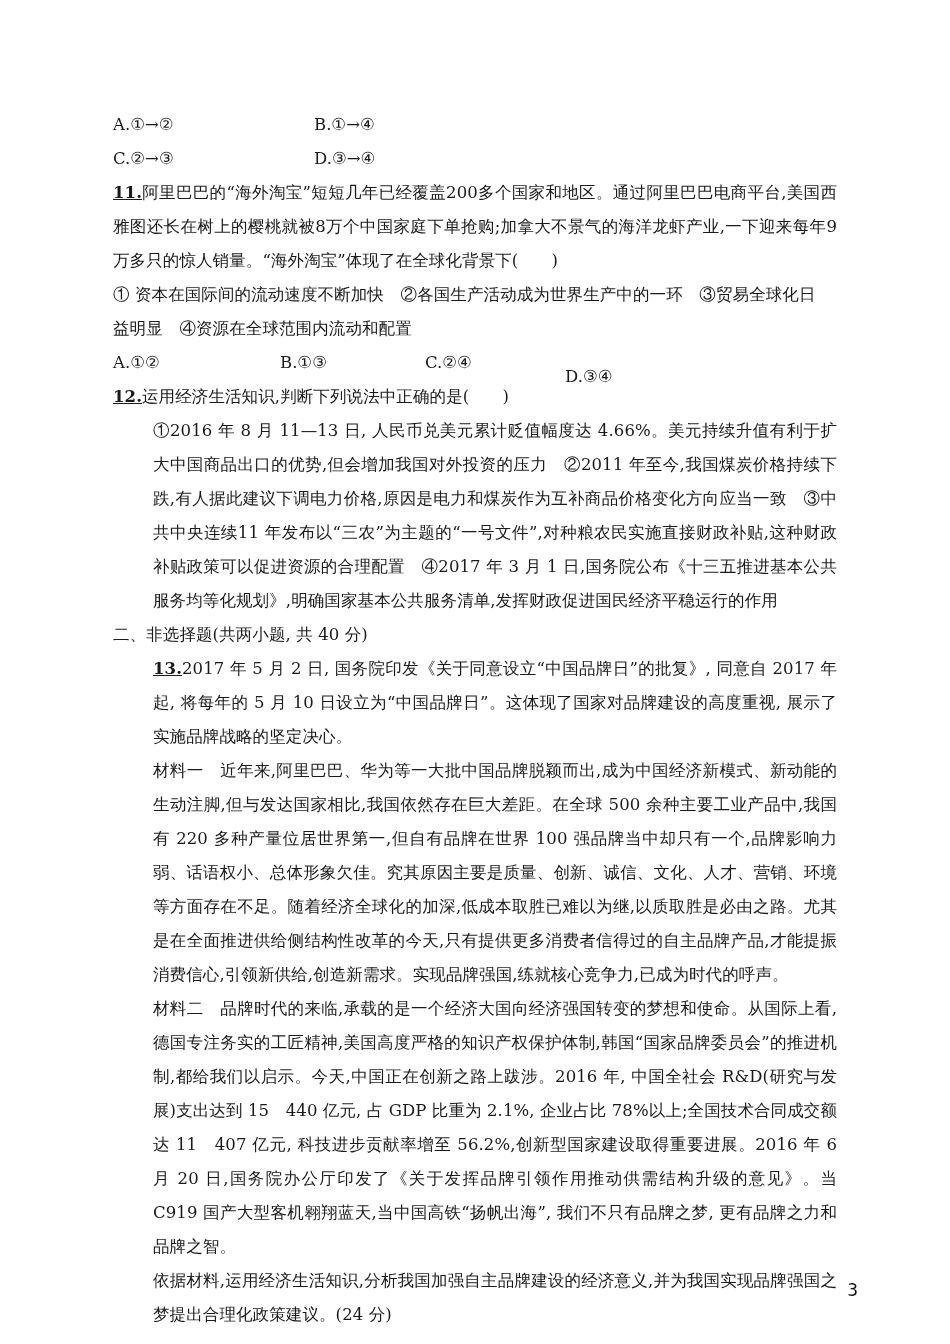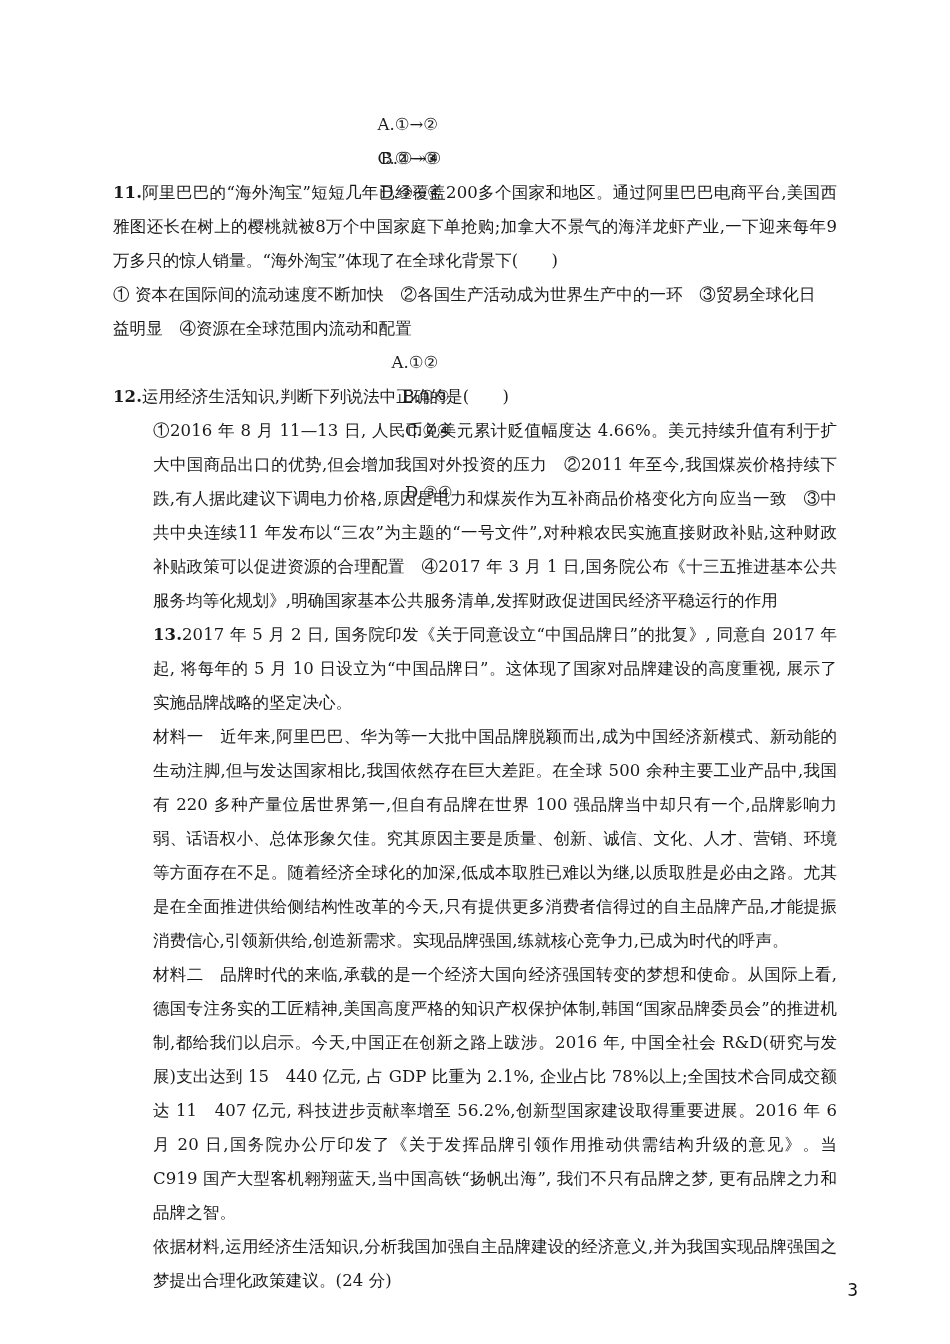--- a/index.html
+++ b/index.html
@@ -51,37 +51,37 @@
     margin-left: 40px;
   }
 
   
   .opt-row {
     display: flex;
     font-size: 16.5px;
     line-height: 34px;
     height: 34px;
     align-items: center;
-    flex-direction: column;
   }
   .opt-row .opt {
     display: inline-block;
     white-space: nowrap;
   }
   
   .opt-2col .opt:nth-child(1) { width: 195px; }
   .opt-2col .opt:nth-child(2) { width: 195px; margin-left: 6px; }
   
   .opt-4col .opt:nth-child(1) { width: 167px; }
   .opt-4col .opt:nth-child(2) { width: 145px; }
   .opt-4col .opt:nth-child(3) { width: 140px; }
   .opt-4col .opt:nth-child(4) { width: 140px; margin-top: 28px; }
 
   .qnum {
     font-weight: bold;
+    text-decoration: underline;
   }
 
   .section-head {
     font-size: 16.5px;
     line-height: 34px;
     letter-spacing: 0.1px;
   }
 
   
   .page-number {
@@ -114,20 +114,21 @@
     <div class="opt-row opt-4col">
       <span class="opt">A.①②</span>
       <span class="opt">B.①③</span>
       <span class="opt">C.②④</span>
       <span class="opt">D.③④</span>
     </div>
 
     <p class="para"><span class="qnum">12.</span><span>运用经济生活知识,判断下列说法中正确的是(　　)</span></p>
     <p class="para para-just">①2016 年 8 月 11—13 日, 人民币兑美元累计贬值幅度达 4.66%。美元持续升值有利于扩大中国商品出口的优势,但会增加我国对外投资的压力　②2011 年至今,我国煤炭价格持续下跌,有人据此建议下调电力价格,原因是电力和煤炭作为互补商品价格变化方向应当一致　③中共中央连续11 年发布以“三农”为主题的“一号文件”,对种粮农民实施直接财政补贴,这种财政补贴政策可以促进资源的合理配置　④2017 年 3 月 1 日,国务院公布《十三五推进基本公共服务均等化规划》,明确国家基本公共服务清单,发挥财政促进国民经济平稳运行的作用</p>
 
+    <div class="section-head">二、非选择题(共两小题, 共 40 分)</div>
 
     <p class="para para-just"><span class="qnum">13.</span><span>2017 年 5 月 2 日, 国务院印发《关于同意设立“中国品牌日”的批复》, 同意自 2017 年起, 将每年的 5 月 10 日设立为“中国品牌日”。这体现了国家对品牌建设的高度重视, 展示了实施品牌战略的坚定决心。</span></p>
 
     <p class="para para-just"><span>材料一</span><span>　</span><span>近年来,阿里巴巴、华为等一大批中国品牌脱颖而出,成为中国经济新模式、新动能的生动注脚,但与发达国家相比,我国依然存在巨大差距。在全球 500 余种主要工业产品中,我国有 220 多种产量位居世界第一,但自有品牌在世界 100 强品牌当中却只有一个,品牌影响力弱、话语权小、总体形象欠佳。究其原因主要是质量、创新、诚信、文化、人才、营销、环境等方面存在不足。随着经济全球化的加深,低成本取胜已难以为继,以质取胜是必由之路。尤其是在全面推进供给侧结构性改革的今天,只有提供更多消费者信得过的自主品牌产品,才能提振消费信心,引领新供给,创造新需求。实现品牌强国,练就核心竞争力,已成为时代的呼声。</span></p>
 
     <p class="para para-just"><span>材料二</span><span>　</span><span>品牌时代的来临,承载的是一个经济大国向经济强国转变的梦想和使命。从国际上看,德国专注务实的工匠精神,美国高度严格的知识产权保护体制,韩国“国家品牌委员会”的推进机制,都给我们以启示。今天,中国正在创新之路上跋涉。2016 年, 中国全社会 R&amp;D(研究与发展)支出达到 15　440 亿元, 占 GDP 比重为 2.1%, 企业占比 78%以上;全国技术合同成交额达 11　407 亿元, 科技进步贡献率增至 56.2%,创新型国家建设取得重要进展。2016 年 6 月 20 日,国务院办公厅印发了《关于发挥品牌引领作用推动供需结构升级的意见》。当 C919 国产大型客机翱翔蓝天,当中国高铁“扬帆出海”, 我们不只有品牌之梦, 更有品牌之力和品牌之智。</span></p>
 
     <p class="para para-just">依据材料,运用经济生活知识,分析我国加强自主品牌建设的经济意义,并为我国实现品牌强国之梦提出合理化政策建议。(24 分)</p>
 
   </div>

